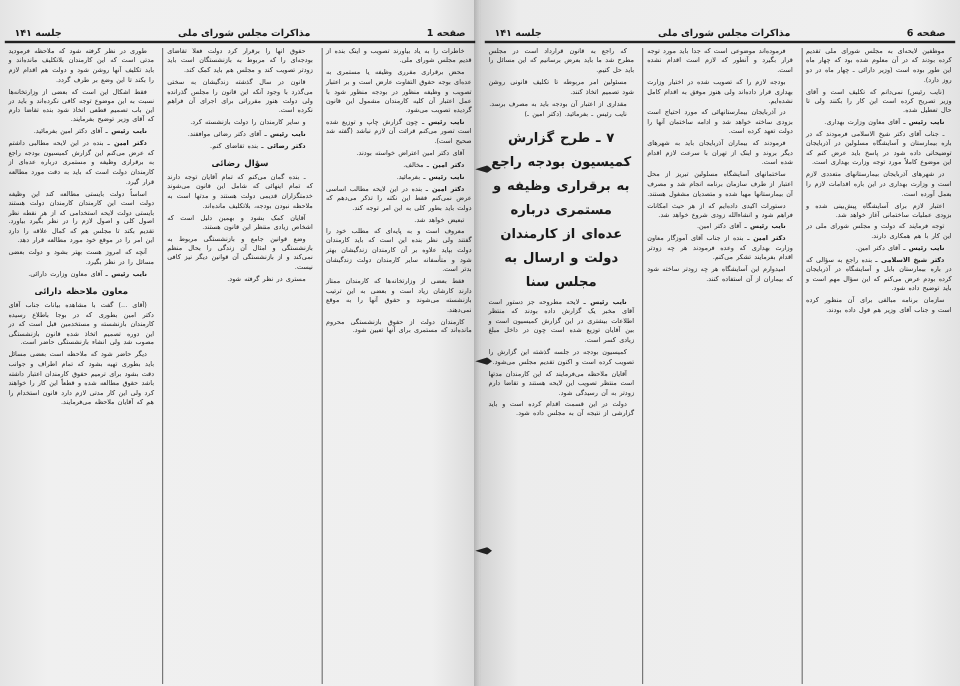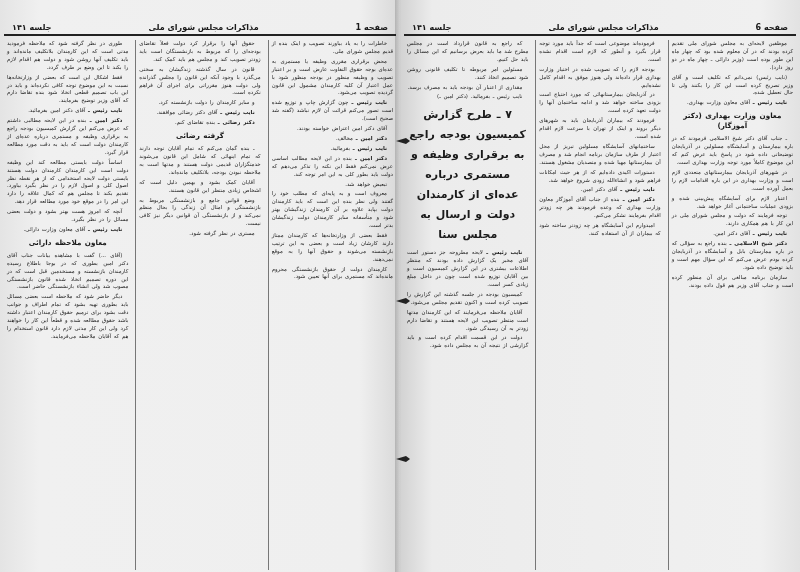--- a/index.html
+++ b/index.html
@@ -77,21 +77,21 @@
           <p>معروف است و به پایه‌ای که مطلب خود را گفتند ولی نظر بنده این است که باید کارمندان دولت بپاید علاوه بر آن کارمندان زندگیشان بهتر شود و متأسفانه سایر کارمندان دولت زندگیشان بدتر است.</p>
           <p>فقط بعضی از وزارتخانه‌ها که کارمندان ممتاز دارند کارشان زیاد است و بعضی به این ترتیب بازنشسته می‌شوند و حقوق آنها را به موقع نمی‌دهند.</p>
           <p>کارمندان دولت از حقوق بازنشستگی محروم مانده‌اند که مستمری برای آنها تعیین شود.</p>
         </div>
       <div class="col">
           <p>حقوق آنها را برقرار کرد دولت فعلاً تقاضای بودجه‌ای را که مربوط به بازنشستگان است باید زودتر تصویب کند و مجلس هم باید کمک کند.</p>
           <p>قانون در سال گذشته زندگیشان به سختی می‌گذرد با وجود آنکه این قانون را مجلس گذرانده ولی دولت هنوز مقرراتی برای اجرای آن فراهم نکرده است.</p>
           <p>و سایر کارمندان را دولت بازنشسته کرد.</p>
           <p><span class="speaker">نایب رئیس ـ</span> <span>آقای دکتر رضائی موافقند.</span></p>
           <p><span class="speaker">دکتر رضائی ـ</span> <span>بنده تقاضای کنم.</span></p>
-          <div class="heading">گرفته رضائی</div>
+          <div class="heading">سؤال رضائی</div>
           <p>ـ بنده گمان می‌کنم که تمام آقایان توجه دارند که تمام اینهائی که شامل این قانون می‌شوند خدمتگزاران قدیمی دولت هستند و مدتها است به ملاحظه نبودن بودجه، بلاتکلیف مانده‌اند.</p>
           <p>آقایان کمک بشود و بهمین دلیل است که اشخاص زیادی منتظر این قانون هستند.</p>
           <p>وضع قوانین جامع و بازنشستگی مربوط به بازنشستگی و امثال آن زندگی را بحال منظم نمی‌کند و از بازنشستگی آن قوانین دیگر نیز کافی نیست.</p>
           <p>مستری در نظر گرفته شود.</p>
         </div>
       <div class="col">
           <p>طوری در نظر گرفته شود که ملاحظه فرمودید مدتی است که این کارمندان بلاتکلیف مانده‌اند و باید تکلیف آنها روشن شود و دولت هم اقدام لازم را بکند تا این وضع بر طرف گردد.</p>
           <p>فقط اشکال این است که بعضی از وزارتخانه‌ها نسبت به این موضوع توجه کافی نکرده‌اند و باید در این باب تصمیم قطعی اتخاذ شود بنده تقاضا دارم که آقای وزیر توضیح بفرمایند.</p>
           <p><span class="speaker">نایب رئیس ـ</span> <span>آقای دکتر امین بفرمائید.</span></p>
           <p><span class="speaker">دکتر امین ـ</span> <span>بنده در این لایحه مطالبی داشتم که عرض می‌کنم این گزارش کمیسیون بودجه راجع به برقراری وظیفه و مستمری درباره عده‌ای از کارمندان دولت است که باید به دقت مورد مطالعه قرار گیرد.</span></p>
@@ -109,21 +109,20 @@
     <div class="running-head">
       <span>صفحه 6</span>
       <span>مذاکرات مجلس شورای ملی</span>
       <span>جلسه ۱۴۱</span>
     </div>
     <div class="columns">
       <div class="col">
           <p>موظفین لایحه‌ای به مجلس شورای ملی تقدیم کرده بودند که در آن معلوم شده بود که چهار ماه این طور بوده است (وزیر دارائی ـ چهار ماه در دو روز دارد).</p>
           <p>(نایب رئیس) نمی‌دانم که تکلیف است و آقای وزیر تصریح کرده است این کار را بکنند ولی تا حال تعطیل شده.</p>
           <p><span class="speaker">نایب رئیس ـ</span> <span>آقای معاون وزارت بهداری.</span></p>
-          <div class="heading">معاون وزارت بهداری (دکتر آموزگار)</div>
           <p>ـ جناب آقای دکتر شیخ الاسلامی فرمودند که در باره بیمارستان و آسایشگاه مسلولین در آذربایجان توضیحاتی داده شود در پاسخ باید عرض کنم که این موضوع کاملاً مورد توجه وزارت بهداری است.</p>
           <p>در شهرهای آذربایجان بیمارستانهای متعددی لازم است و وزارت بهداری در این باره اقدامات لازم را بعمل آورده است.</p>
           <p>اعتبار لازم برای آسایشگاه پیش‌بینی شده و بزودی عملیات ساختمانی آغاز خواهد شد.</p>
           <p>توجه فرمایند که دولت و مجلس شورای ملی در این کار با هم همکاری دارند.</p>
           <p><span class="speaker">نایب رئیس ـ</span> <span>آقای دکتر امین.</span></p>
           <p><span class="speaker">دکتر شیخ الاسلامی ـ</span> <span>بنده راجع به سؤالی که در باره بیمارستان بابل و آسایشگاه در آذربایجان کرده بودم عرض می‌کنم که این سؤال مهم است و باید توضیح داده شود.</span></p>
           <p>سازمان برنامه مبالغی برای آن منظور کرده است و جناب آقای وزیر هم قول داده بودند.</p>
         </div>
       <div class="col">
           <p>فرموده‌اند موضوعی است که جداً باید مورد توجه قرار بگیرد و آنطور که لازم است اقدام نشده است.</p>

